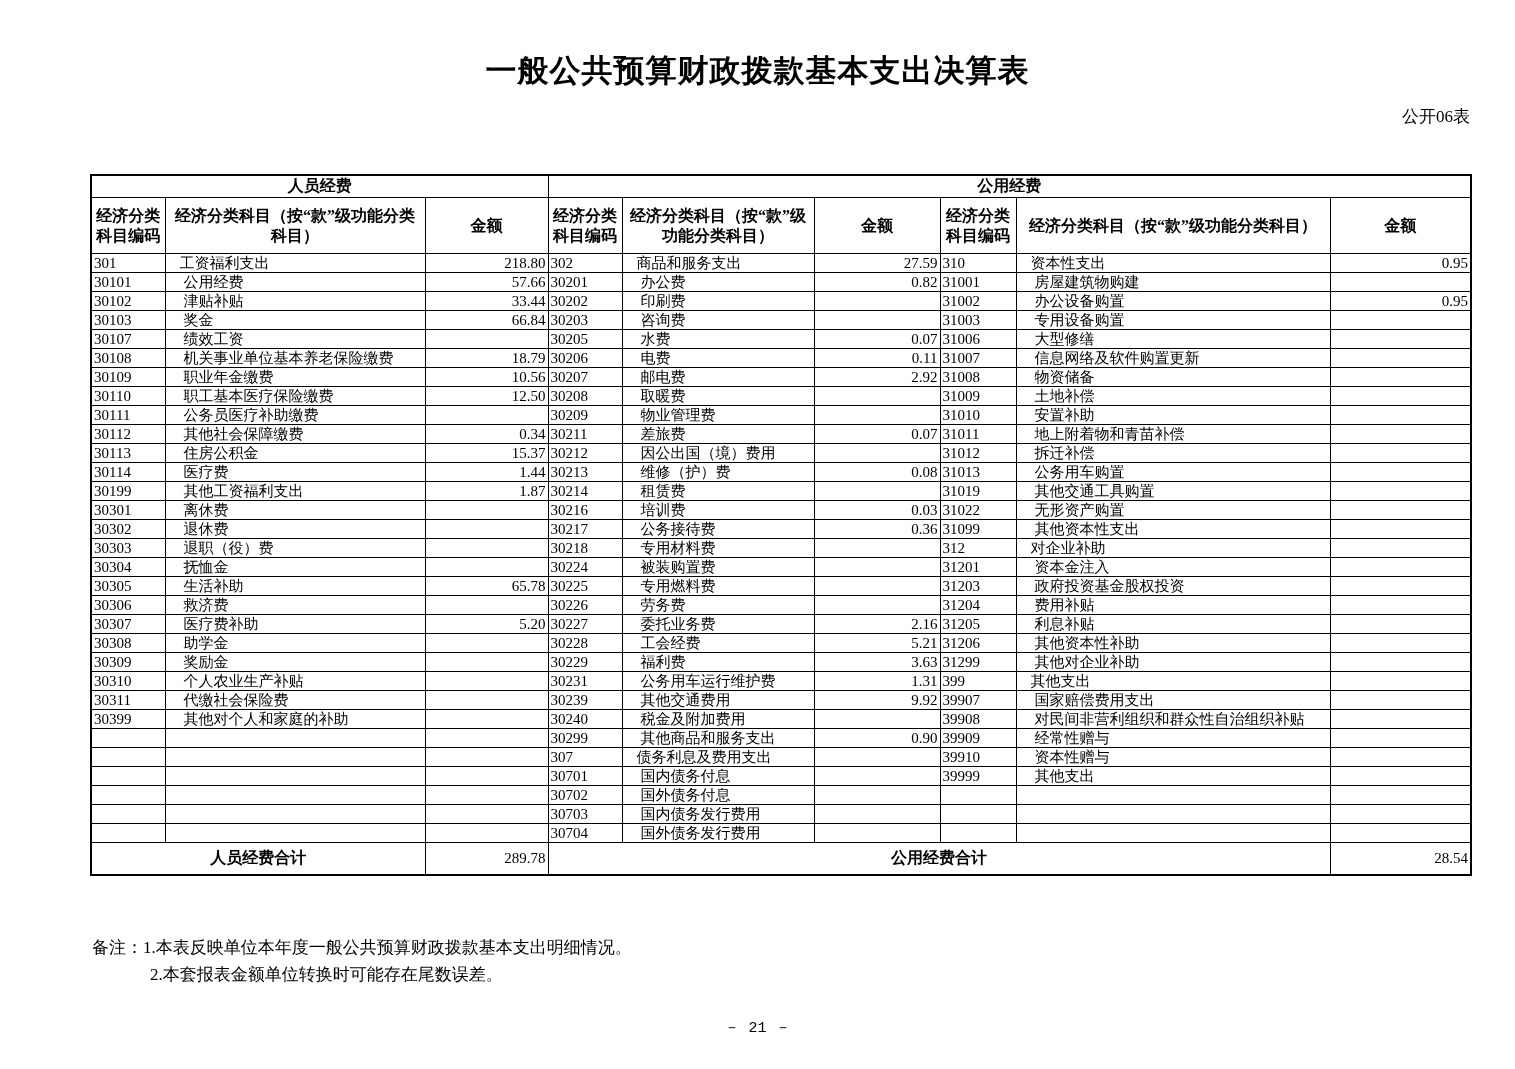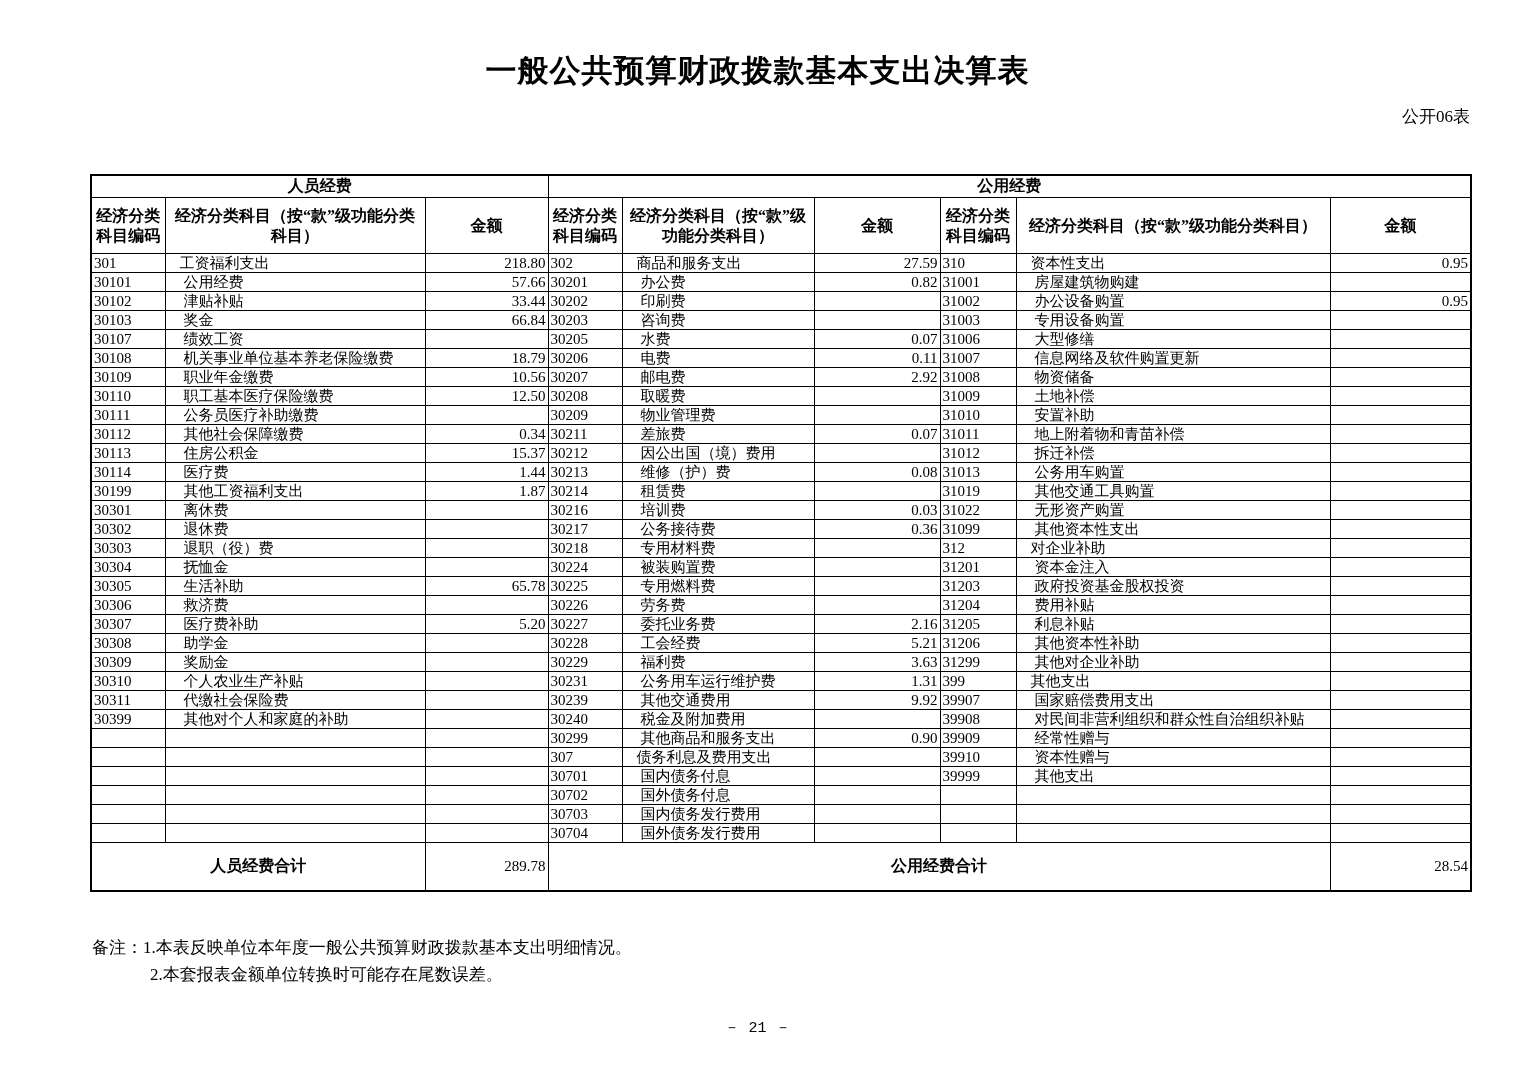--- a/index.html
+++ b/index.html
@@ -36,21 +36,21 @@
   th.col-head {
     height:56px; font-size:16px; font-weight:bold; text-align:center;
     vertical-align:middle; white-space:normal; line-height:1.2; padding:0 2px;
   }
   tbody td { height:19px; line-height:17px; font-size:15px; vertical-align:middle; white-space:nowrap; }
   td.code { text-align:left; padding-left:2px; }
   td.name { text-align:left; padding-left:18px; }
   td.amount { text-align:right; padding-right:2px; }
   td.section { font-weight:normal; }
   td.name.section { padding-left:14px; }
-  tfoot td { height:48px; font-size:16px; }
+  tfoot td { height:32px; font-size:16px; }
   td.total-label { font-weight:bold; text-align:center; }
   td.total-amount { text-align:right; padding-right:2px; font-size:15px; }
   .notes {
     position:absolute; top:934px; left:92px; font-size:17px; line-height:1.6;
   }
   .note-row { display:flex; }
   .note-label { white-space:nowrap;text-align:right; }
   .note-line2 { padding-left:58px; }
   .page-number {
     position:absolute; top:1018px; left:0; width:100%;

